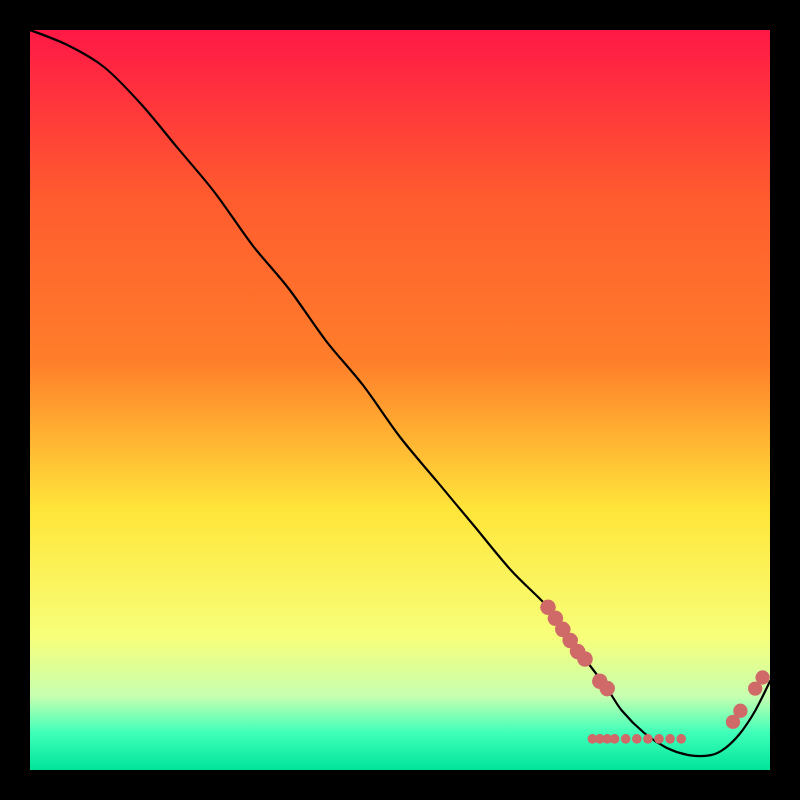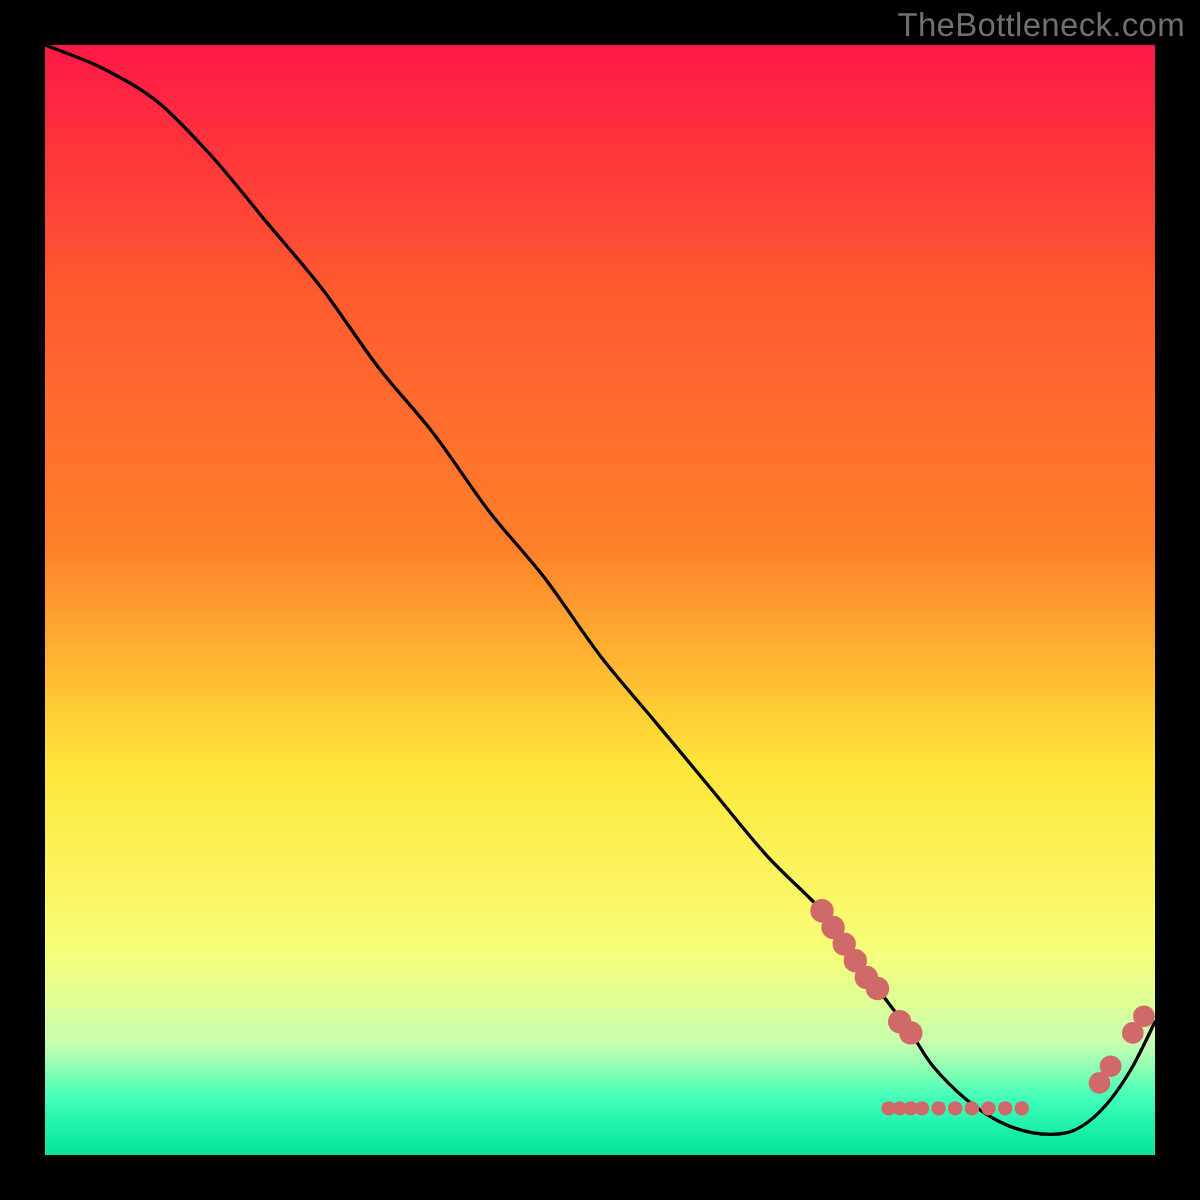--- a/index.html
+++ b/index.html
@@ -34,21 +34,20 @@
     width: 740px;
     height: 740px;
   }
   svg { display: block; }
 </style>
 </head>
 <body>
 
 <div class="stage">
 
-  <div class="watermark">TheBottleneck.com</div>
 
   <div class="plot">
     <svg id="chart-svg" viewBox="0 0 740 740" width="740" height="740">
       <defs>
         <linearGradient id="bg-grad" x1="0" y1="0" x2="0" y2="1">
           <stop id="g0" offset="0%" stop-color="#ff1846"></stop>
           <stop id="g1" offset="22%" stop-color="#ff5a2f"></stop>
           <stop id="g2" offset="45%" stop-color="#ff7f2a"></stop>
           <stop id="g3" offset="65%" stop-color="#ffe63a"></stop>
           <stop id="g4" offset="82%" stop-color="#f7ff7a"></stop>

